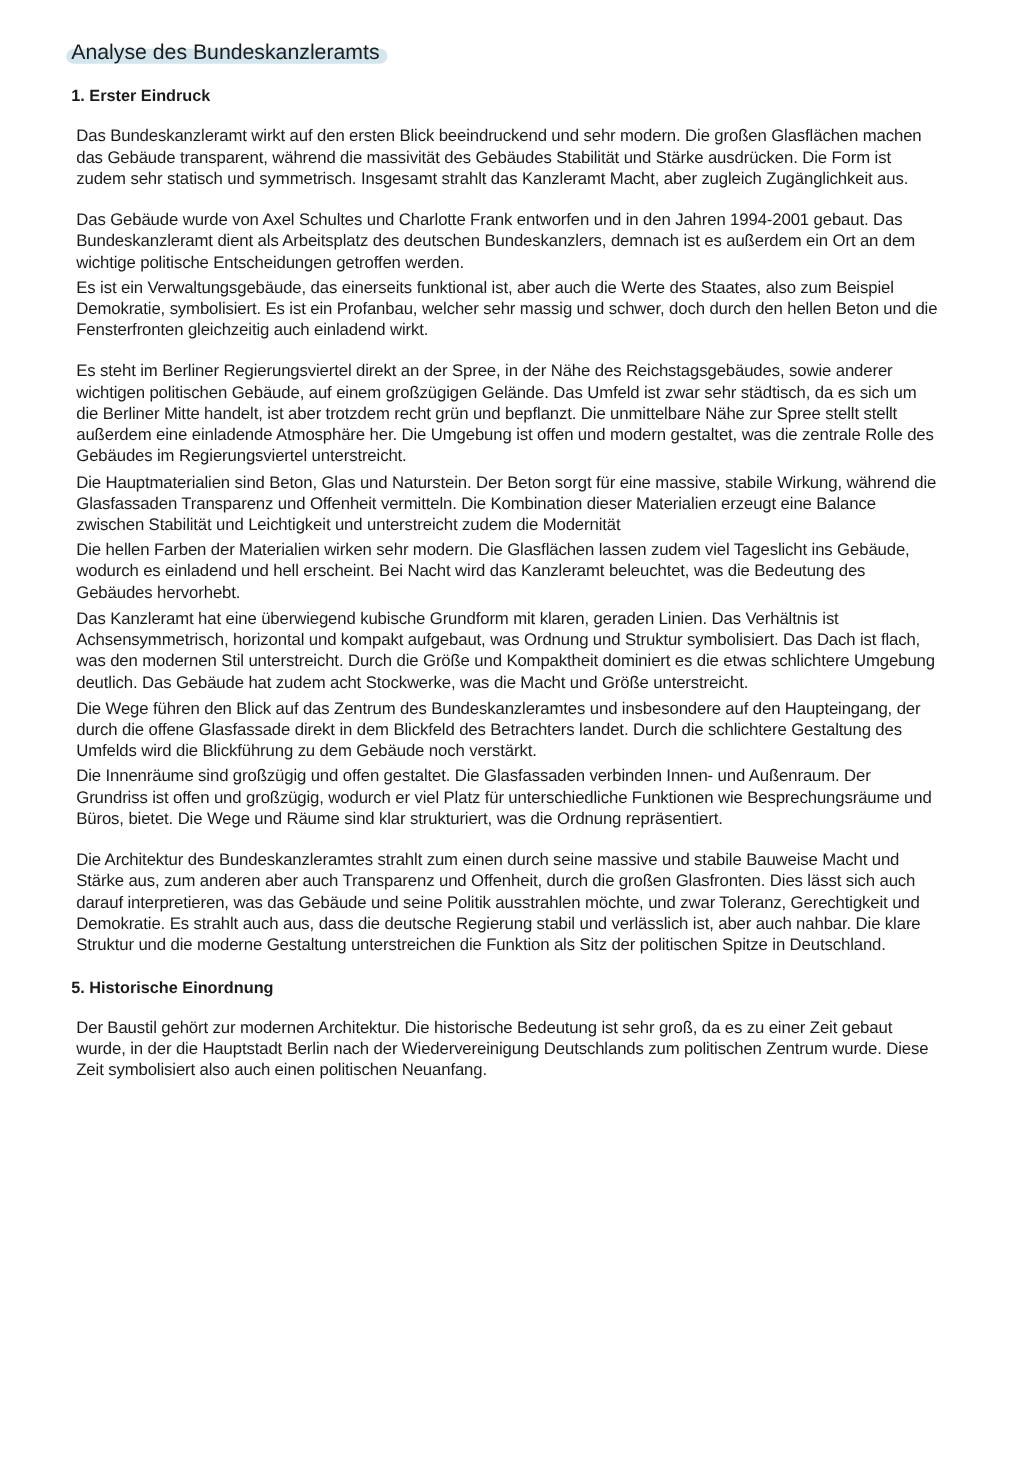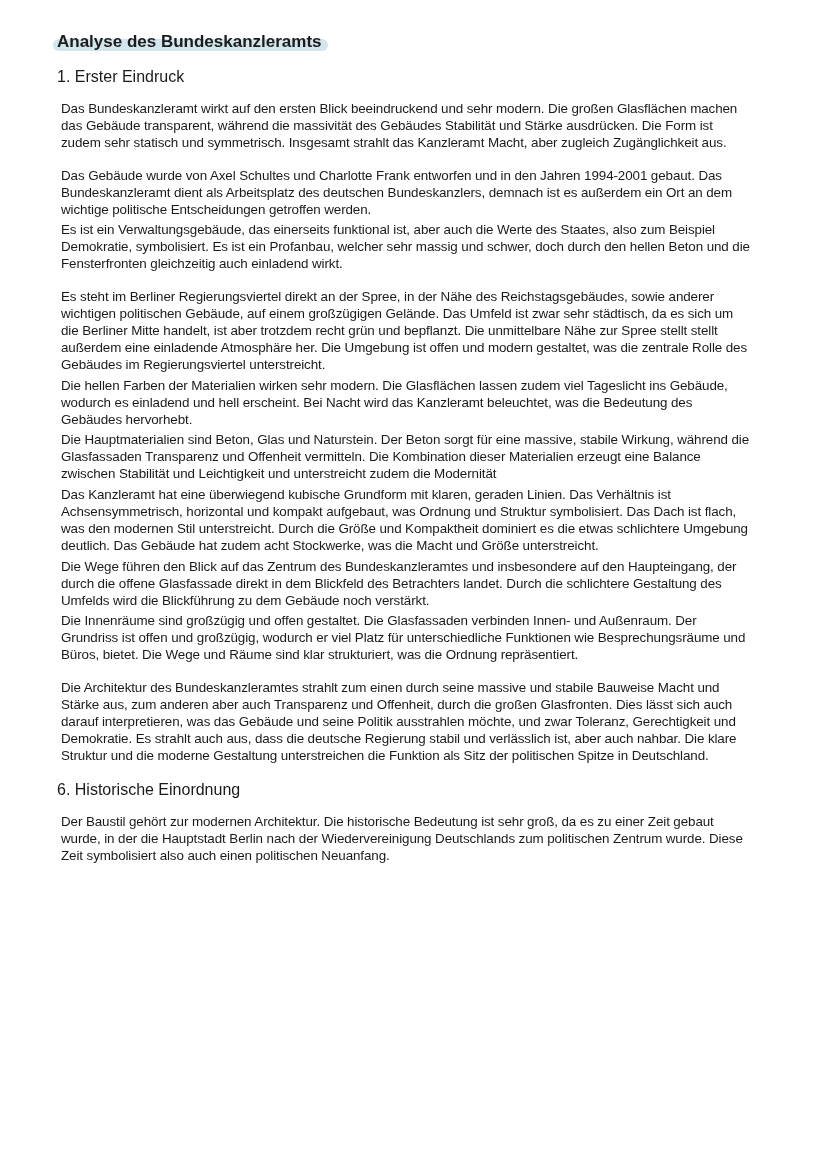--- a/index.html
+++ b/index.html
@@ -36,27 +36,27 @@
       border-radius: 8px;
       z-index: 0;
     }
     .title {
       position: relative;
       z-index: 1;
       font-size: 17px;
       line-height: 24px;
       color: #1c1c1c;
       margin: 0;
-      font-weight: bold;
+      font-weight: normal;
     }
     .section-heading {
-      font-size: 16px;
+      font-size: 13px;
       line-height: 17px;
       margin: 0 0 16px 0;
-      font-weight: normal;
+      font-weight: bold;
     }
     .section {
       margin-bottom: 16px;
     }
     .para {
       font-size: 13.4px;
       line-height: 16.9px;
       margin: 4px;
       letter-spacing: -0.1px;
     }
@@ -75,28 +75,28 @@
     <p class="para">Das Bundeskanzleramt wirkt auf den ersten Blick beeindruckend und sehr modern. Die großen Glasflächen machen das Gebäude transparent, während die massivität des Gebäudes Stabilität und Stärke ausdrücken. Die Form ist zudem sehr statisch und symmetrisch. Insgesamt strahlt das Kanzleramt Macht, aber zugleich Zugänglichkeit aus.</p>
   </div>
 
   <div class="section">
     <p class="para">Das Gebäude wurde von Axel Schultes und Charlotte Frank entworfen und in den Jahren 1994-2001 gebaut. Das Bundeskanzleramt dient als Arbeitsplatz des deutschen Bundeskanzlers, demnach ist es außerdem ein Ort an dem wichtige politische Entscheidungen getroffen werden.</p>
     <p class="para">Es ist ein Verwaltungsgebäude, das einerseits funktional ist, aber auch die Werte des Staates, also zum Beispiel Demokratie, symbolisiert. Es ist ein Profanbau, welcher sehr massig und schwer, doch durch den hellen Beton und die Fensterfronten gleichzeitig auch einladend wirkt.</p>
   </div>
 
   <div class="section">
     <p class="para">Es steht im Berliner Regierungsviertel direkt an der Spree, in der Nähe des Reichstagsgebäudes, sowie anderer wichtigen politischen Gebäude, auf einem großzügigen Gelände. Das Umfeld ist zwar sehr städtisch, da es sich um die Berliner Mitte handelt, ist aber trotzdem recht grün und bepflanzt. Die unmittelbare Nähe zur Spree stellt stellt außerdem eine einladende Atmosphäre her. Die Umgebung ist offen und modern gestaltet, was die zentrale Rolle des Gebäudes im Regierungsviertel unterstreicht.</p>
+    <p class="para">Die Hauptmaterialien sind Beton, Glas und Naturstein. Der Beton sorgt für eine massive, stabile Wirkung, während die Glasfassaden Transparenz und Offenheit vermitteln. Die Kombination dieser Materialien erzeugt eine Balance zwischen Stabilität und Leichtigkeit und unterstreicht zudem die Modernität</p>
     <p class="para">Die hellen Farben der Materialien wirken sehr modern. Die Glasflächen lassen zudem viel Tageslicht ins Gebäude, wodurch es einladend und hell erscheint. Bei Nacht wird das Kanzleramt beleuchtet, was die Bedeutung des Gebäudes hervorhebt.</p>
-    <p class="para">Die Hauptmaterialien sind Beton, Glas und Naturstein. Der Beton sorgt für eine massive, stabile Wirkung, während die Glasfassaden Transparenz und Offenheit vermitteln. Die Kombination dieser Materialien erzeugt eine Balance zwischen Stabilität und Leichtigkeit und unterstreicht zudem die Modernität</p>
     <p class="para">Das Kanzleramt hat eine überwiegend kubische Grundform mit klaren, geraden Linien. Das Verhältnis ist Achsensymmetrisch, horizontal und kompakt aufgebaut, was Ordnung und Struktur symbolisiert. Das Dach ist flach, was den modernen Stil unterstreicht. Durch die Größe und Kompaktheit dominiert es die etwas schlichtere Umgebung deutlich. Das Gebäude hat zudem acht Stockwerke, was die Macht und Größe unterstreicht.</p>
     <p class="para">Die Wege führen den Blick auf das Zentrum des Bundeskanzleramtes und insbesondere auf den Haupteingang, der durch die offene Glasfassade direkt in dem Blickfeld des Betrachters landet. Durch die schlichtere Gestaltung des Umfelds wird die Blickführung zu dem Gebäude noch verstärkt.</p>
     <p class="para">Die Innenräume sind großzügig und offen gestaltet. Die Glasfassaden verbinden Innen- und Außenraum. Der Grundriss ist offen und großzügig, wodurch er viel Platz für unterschiedliche Funktionen wie Besprechungsräume und Büros, bietet. Die Wege und Räume sind klar strukturiert, was die Ordnung repräsentiert.</p>
   </div>
 
   <div class="section">
     <p class="para">Die Architektur des Bundeskanzleramtes strahlt zum einen durch seine massive und stabile Bauweise Macht und Stärke aus, zum anderen aber auch Transparenz und Offenheit, durch die großen Glasfronten. Dies lässt sich auch darauf interpretieren, was das Gebäude und seine Politik ausstrahlen möchte, und zwar Toleranz, Gerechtigkeit und Demokratie. Es strahlt auch aus, dass die deutsche Regierung stabil und verlässlich ist, aber auch nahbar. Die klare Struktur und die moderne Gestaltung unterstreichen die Funktion als Sitz der politischen Spitze in Deutschland.</p>
   </div>
 
   <div class="section">
-    <h2 class="section-heading">6. Historische Einordnung</h2>
+    <h2 class="section-heading">5. Historische Einordnung</h2>
     <p class="para">Der Baustil gehört zur modernen Architektur. Die historische Bedeutung ist sehr groß, da es zu einer Zeit gebaut wurde, in der die Hauptstadt Berlin nach der Wiedervereinigung Deutschlands  zum politischen Zentrum wurde. Diese Zeit symbolisiert also auch einen politischen Neuanfang.</p>
   </div>
 </div>
 
 </body></html>

